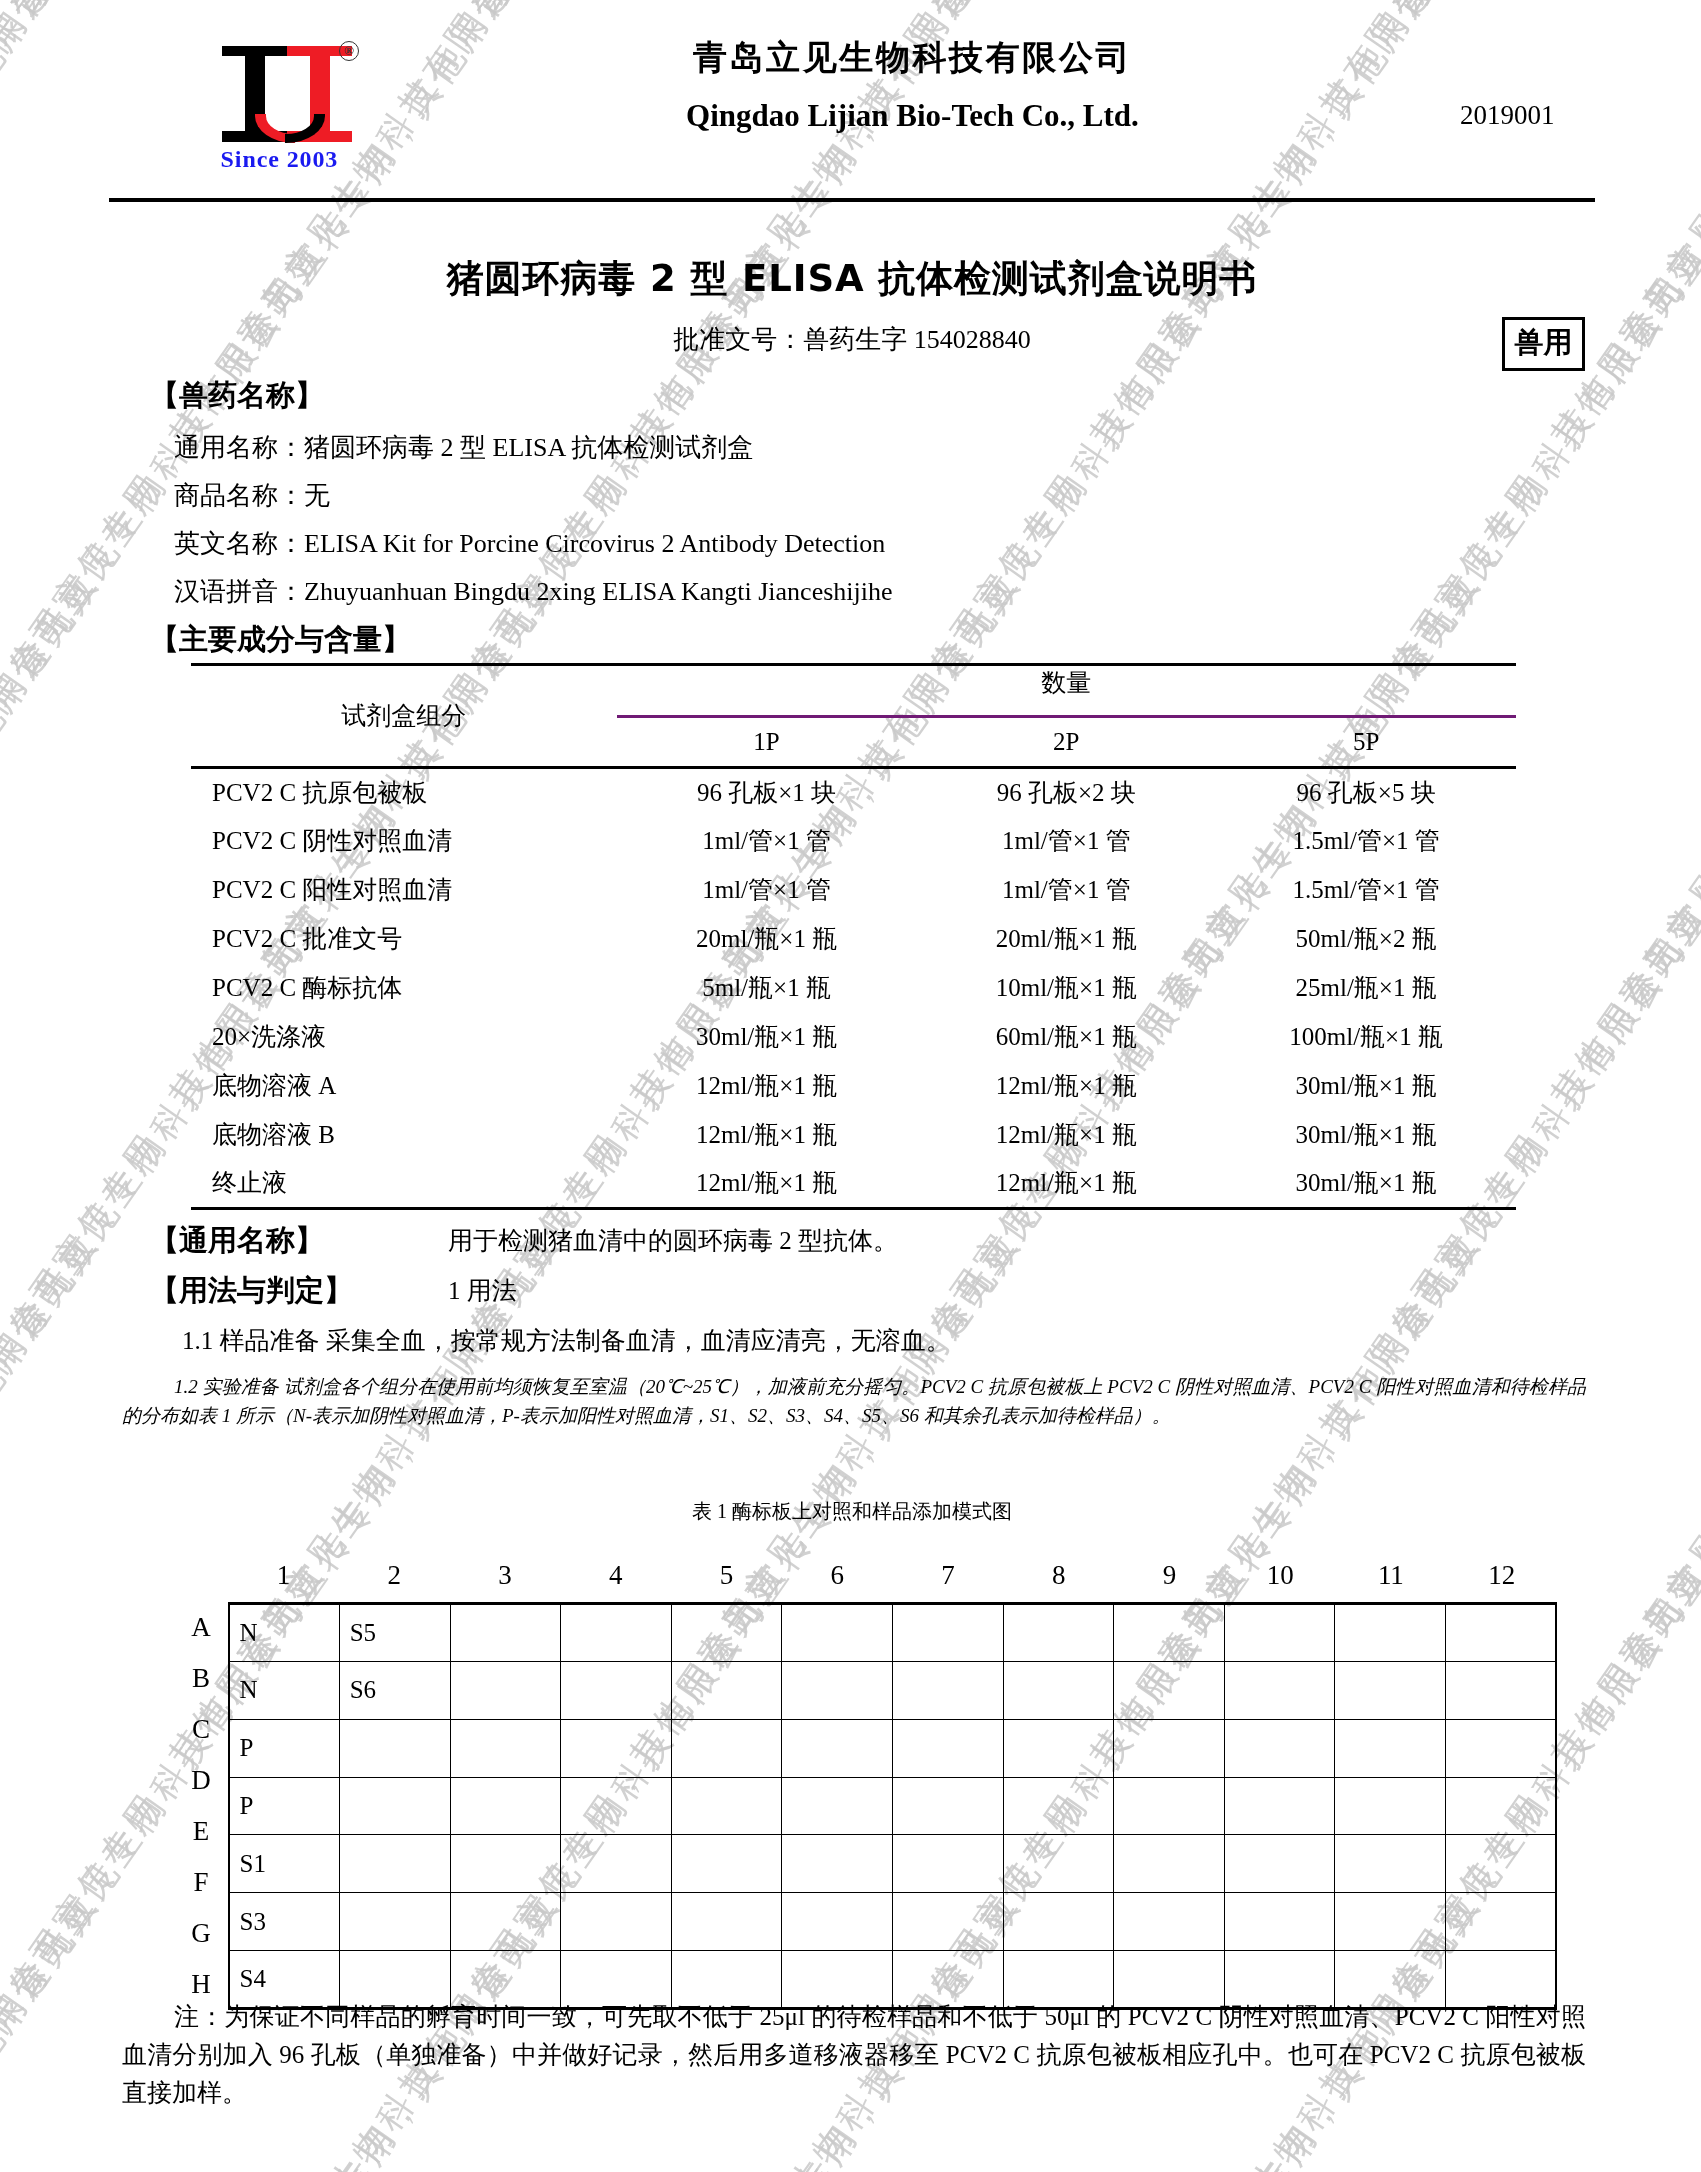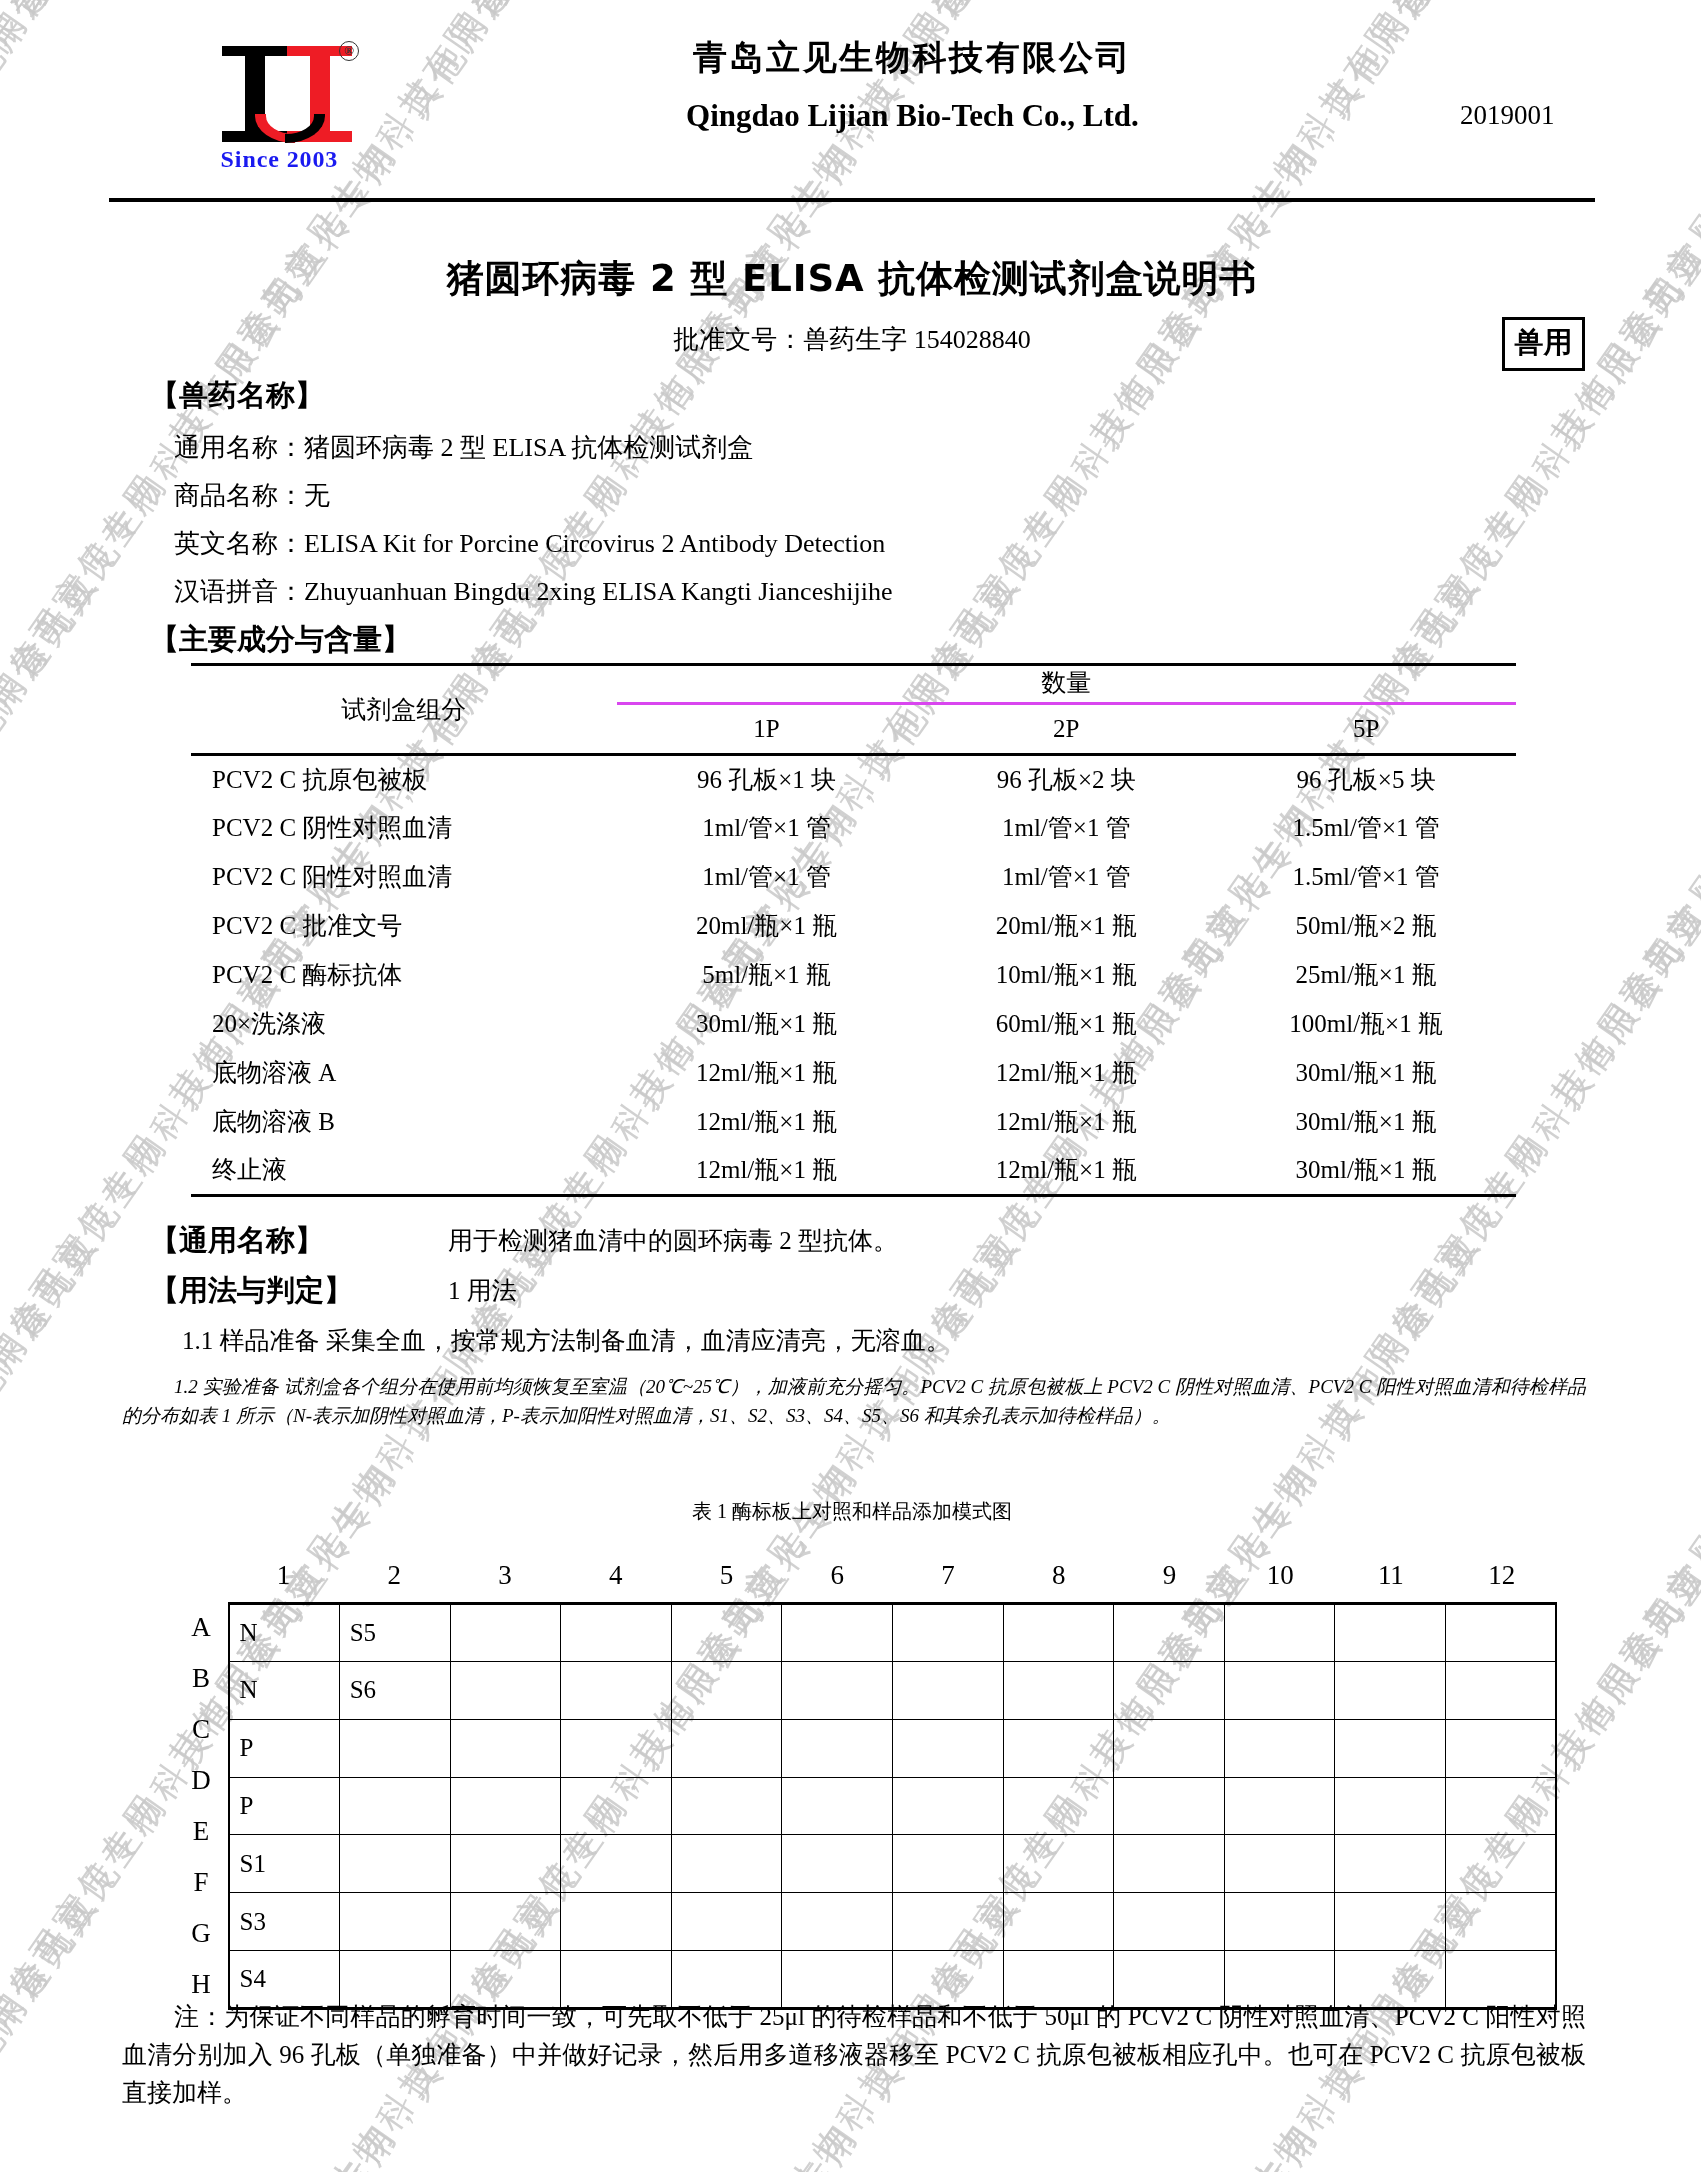--- a/index.html
+++ b/index.html
@@ -163,21 +163,21 @@
   .comp-table th, .comp-table td {
     padding: 0; border: 0; font-weight: normal;
     height: 49px; vertical-align: middle;
   }
   .comp-table .rule-top td, .comp-table .rule-top th { border-top: 3.9px solid #000; }
   .comp-table .rule-mid td, .comp-table .rule-mid th { border-top: 3px solid #000; }
   .comp-table .rule-bot td { border-bottom: 3.9px solid #000; }
   .comp-table .c-name { width: 426px; text-align: left; padding-left: 21px; }
   .comp-table .c-q { width: 300px; text-align: center; margin-top: 8px; }
   .qty-head { text-align: center; }
-  .qty-head-inner { border-bottom: 3px solid #d946ef; padding-bottom: 3px; }
+  .qty-head-inner { border-bottom: 3px solid #701a75; padding-bottom: 16px; }
 
   
   .grid-wrap { position: absolute; left: 174px; top: 1560px; z-index: 2; }
   .grid-colhdr {
     position: relative; height: 42px; margin-left: 54px; width: 1329px;
     display: flex;
   }
   .grid-colhdr span {
     flex: 1 1 0; text-align: center;
     font-family: "Liberation Serif", serif; font-size: 27px;

